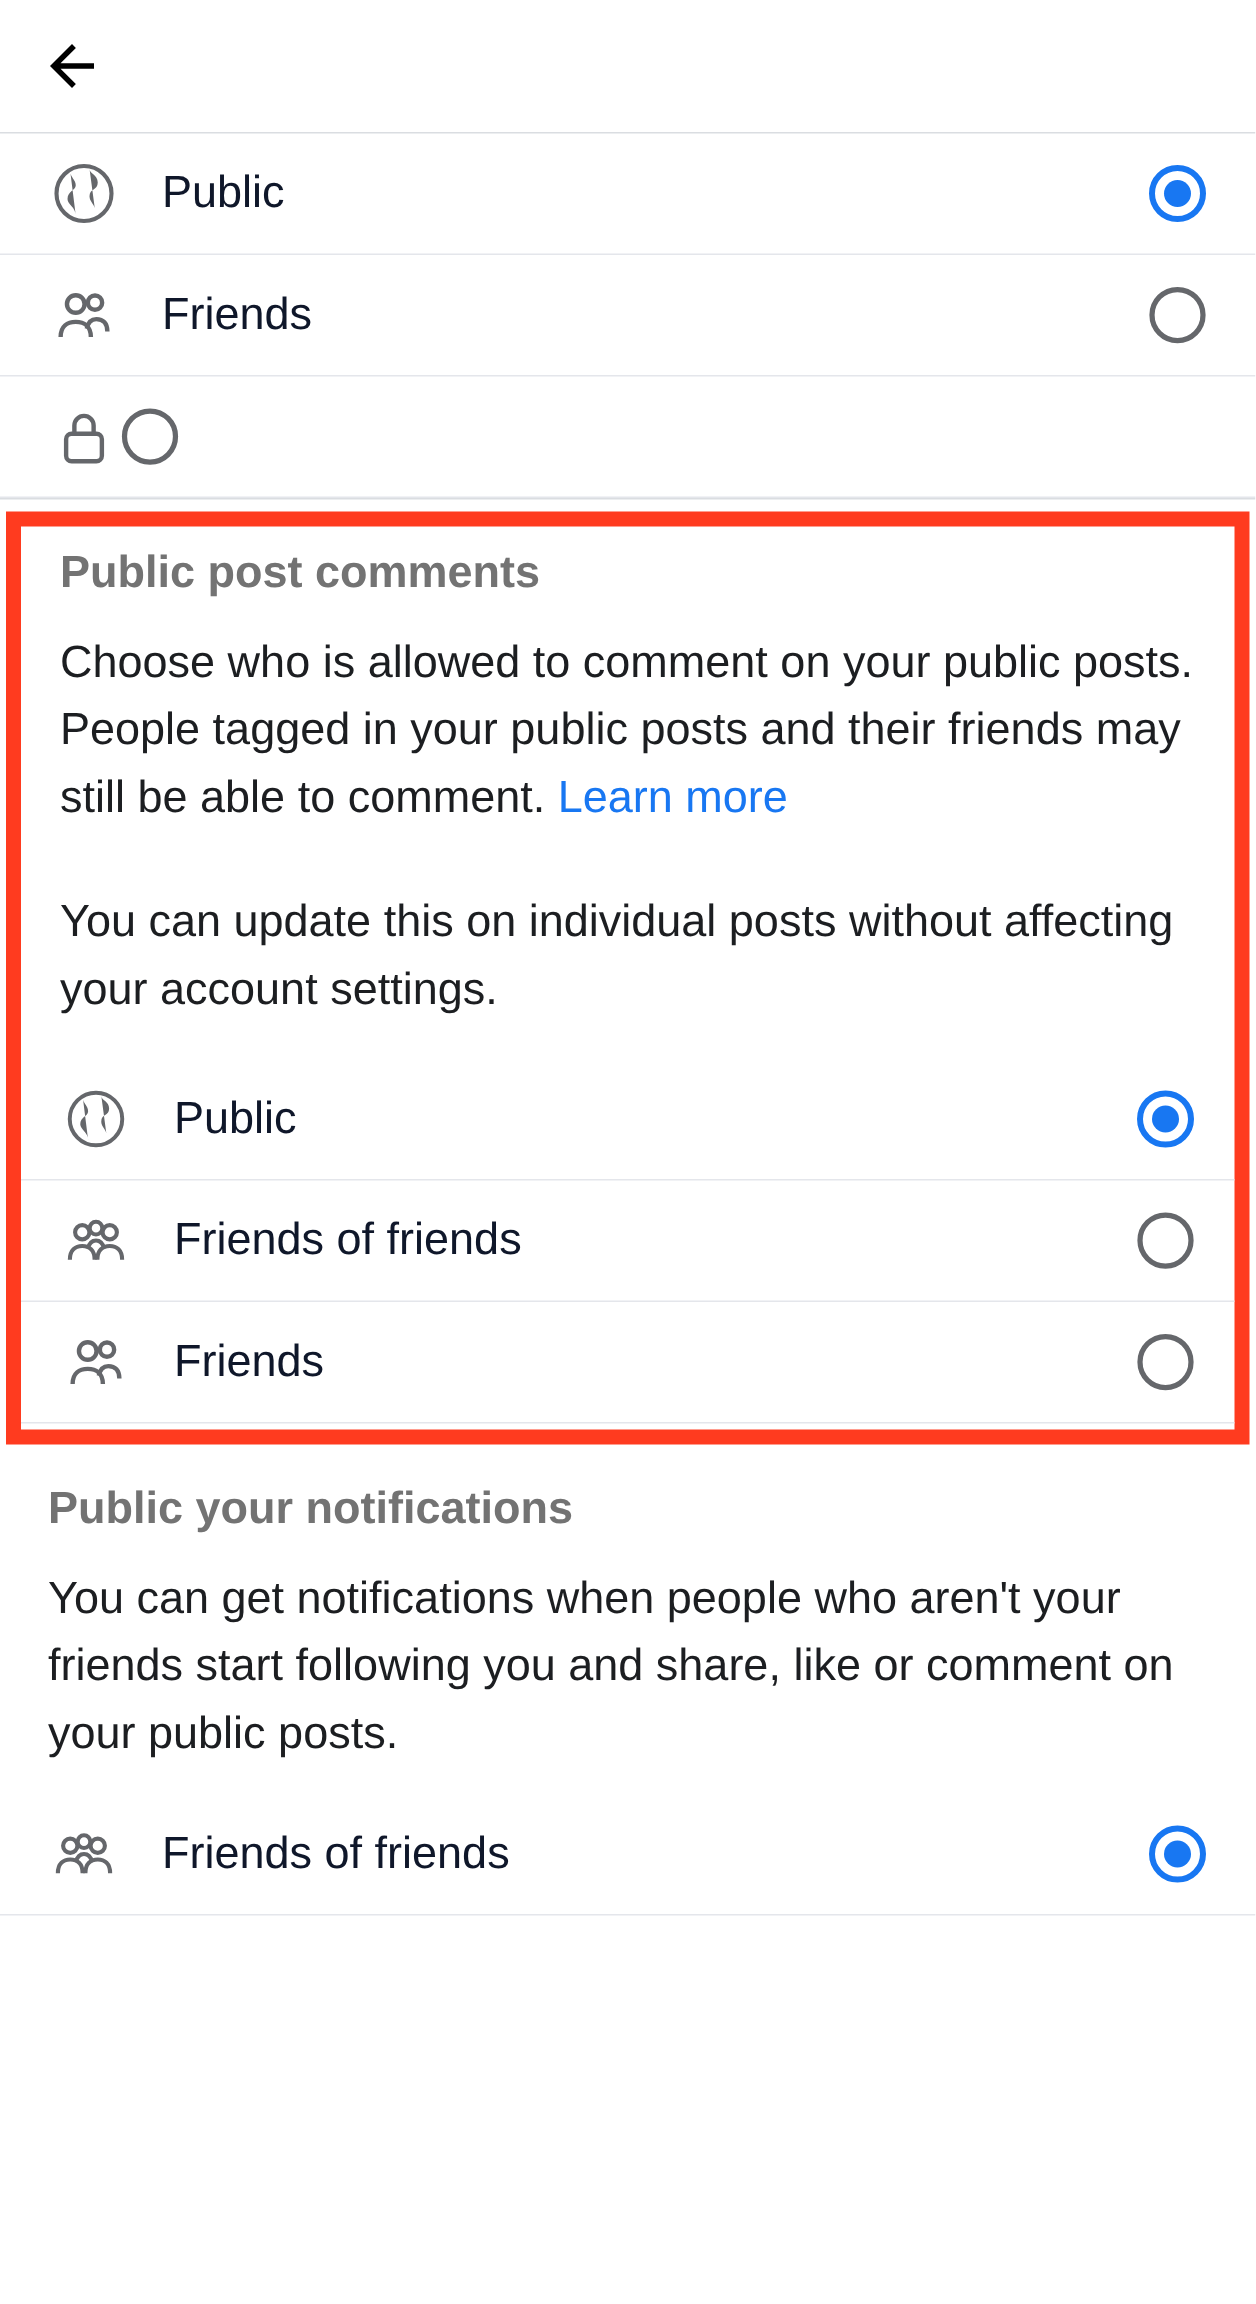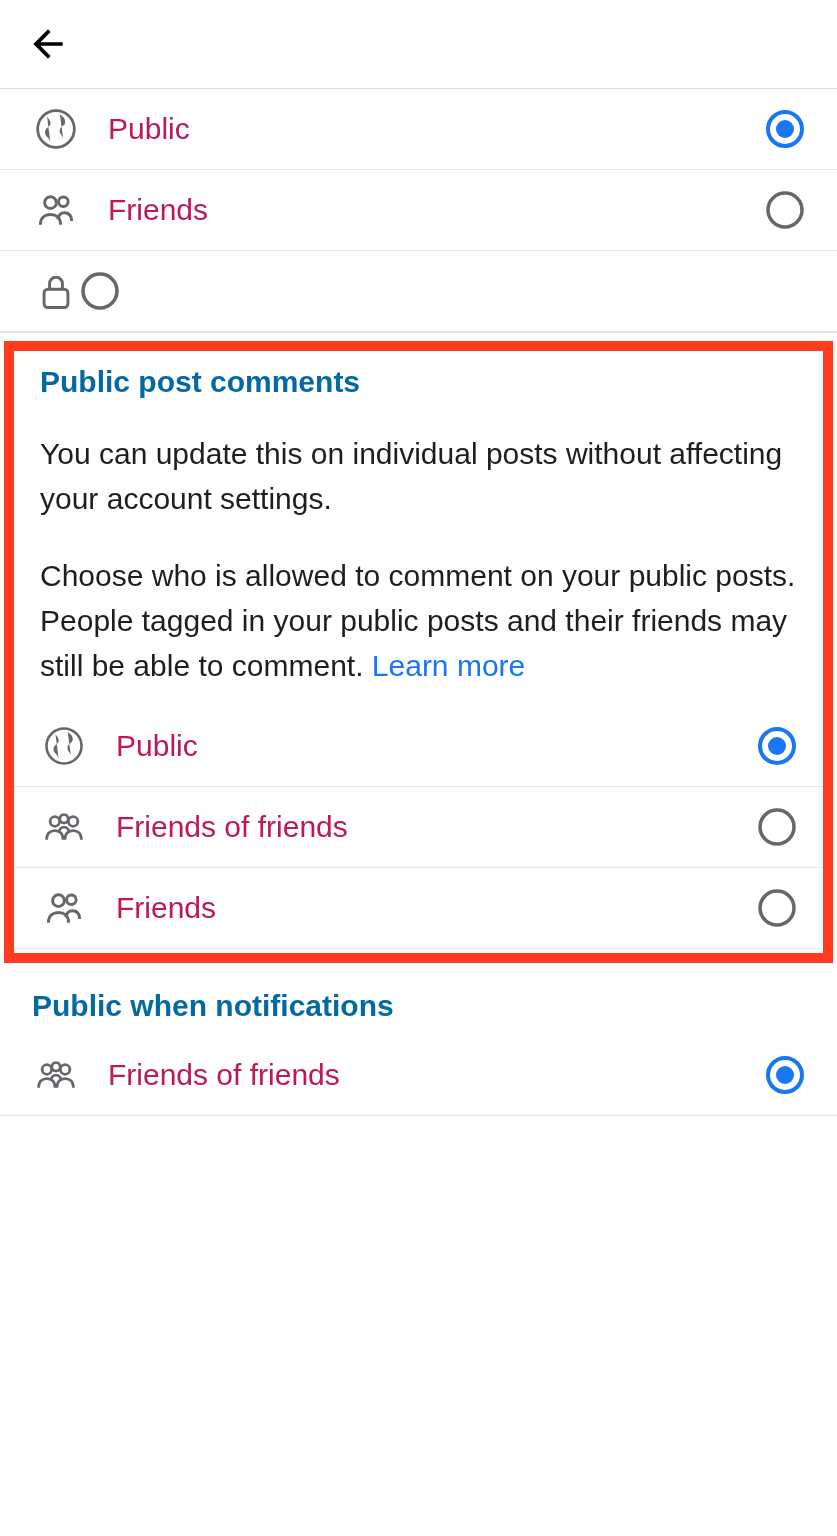--- a/index.html
+++ b/index.html
@@ -36,21 +36,21 @@
       height: 48px;
       display: flex;
       align-items: center;
       justify-content: center;
       flex-shrink: 0;
     }
     .option-row .label {
       flex: 1;
       font-size: 30px;
       padding-left: 28px;
-      color: #be185d;
+      color: #0f172a;
     }
     .option-row .radio {
       width: 40px;
       height: 40px;
       display: flex;
       align-items: center;
       justify-content: center;
       flex-shrink: 0;
     }
     .highlight-box {
@@ -61,21 +61,21 @@
     .highlight-box .option-row {
       padding: 16px 26px;
     }
     .section-plain {
       padding: 8px 0;
     }
     .section-title {
       font-size: 30px;
       font-weight: 700;
       padding: 10px 32px 12px 32px;
-      color: #0369a1;
+      color: #737373;
     }
     .highlight-box .section-title {
       padding: 6px 26px 12px 26px;
     }
     .section-desc {
       font-size: 30px;
       padding: 8px 32px 18px 32px;
       line-height: 1.5;
       color: #1c1e21;
     }
@@ -144,24 +144,24 @@
     <span class="radio">
       <svg width="40" height="40" viewBox="0 0 40 40">
           <circle cx="20" cy="20" r="17" fill="none" stroke="#65676b" stroke-width="3.5"></circle>
         </svg>
     </span>
   </div>
 </div>
 
 <div class="highlight-box">
   <div class="section-title">Public post comments</div>
-  <div class="section-desc secondary">You can update this on individual posts without affecting your account settings.</div>
   <div class="section-desc">
     <span>Choose who is allowed to comment on your public posts. People tagged in your public posts and their friends may still be able to comment. </span><span class="link">Learn more</span>
   </div>
+  <div class="section-desc secondary">You can update this on individual posts without affecting your account settings.</div>
 
   <div class="option-row">
     <span class="icon">
       <svg width="42" height="42" viewBox="0 0 24 24">
           <circle cx="12" cy="12" r="10" fill="none" stroke="#65676b" stroke-width="1.5"></circle>
           <path d="M7 4 C7 6, 9 7, 9 9 C9 11, 6 11, 6 14 C6 16, 9 17, 9 20 M14 3 C14 5, 17 5, 17 8 C17 11, 14 10, 14 13 C14 15, 16 16, 16 18" fill="#65676b"></path>
         </svg>
     </span>
     <span class="label">Public</span>
     <span class="radio">
@@ -201,21 +201,22 @@
     <span class="label">Friends</span>
     <span class="radio">
       <svg width="40" height="40" viewBox="0 0 40 40">
           <circle cx="20" cy="20" r="17" fill="none" stroke="#65676b" stroke-width="3.5"></circle>
         </svg>
     </span>
   </div>
 </div>
 
 <div class="section-plain">
-  <div class="section-title">Public when notifications</div>
+  <div class="section-title">Public your notifications</div>
+  <div class="section-desc">You can get notifications when people who aren't your friends start following you and share, like or comment on your public posts.</div>
 
   <div class="option-row">
     <span class="icon">
       <svg width="44" height="44" viewBox="0 0 24 24" fill="none" stroke="#65676b" stroke-width="1.5">
           <circle cx="7" cy="9" r="2.6"></circle>
           <circle cx="12" cy="7.5" r="2.3"></circle>
           <circle cx="17" cy="9" r="2.6"></circle>
           <path d="M2.5 19 C2.5 15.5, 4.5 14, 7 14 C9.5 14, 11.5 15.5, 11.5 19"></path>
           <path d="M12.5 19 C12.5 15.5, 14.5 14, 17 14 C19.5 14, 21.5 15.5, 21.5 19"></path>
           <path d="M9 15 C9.5 13, 10.5 12, 12 12 C13.5 12, 14.5 13, 15 15"></path>

